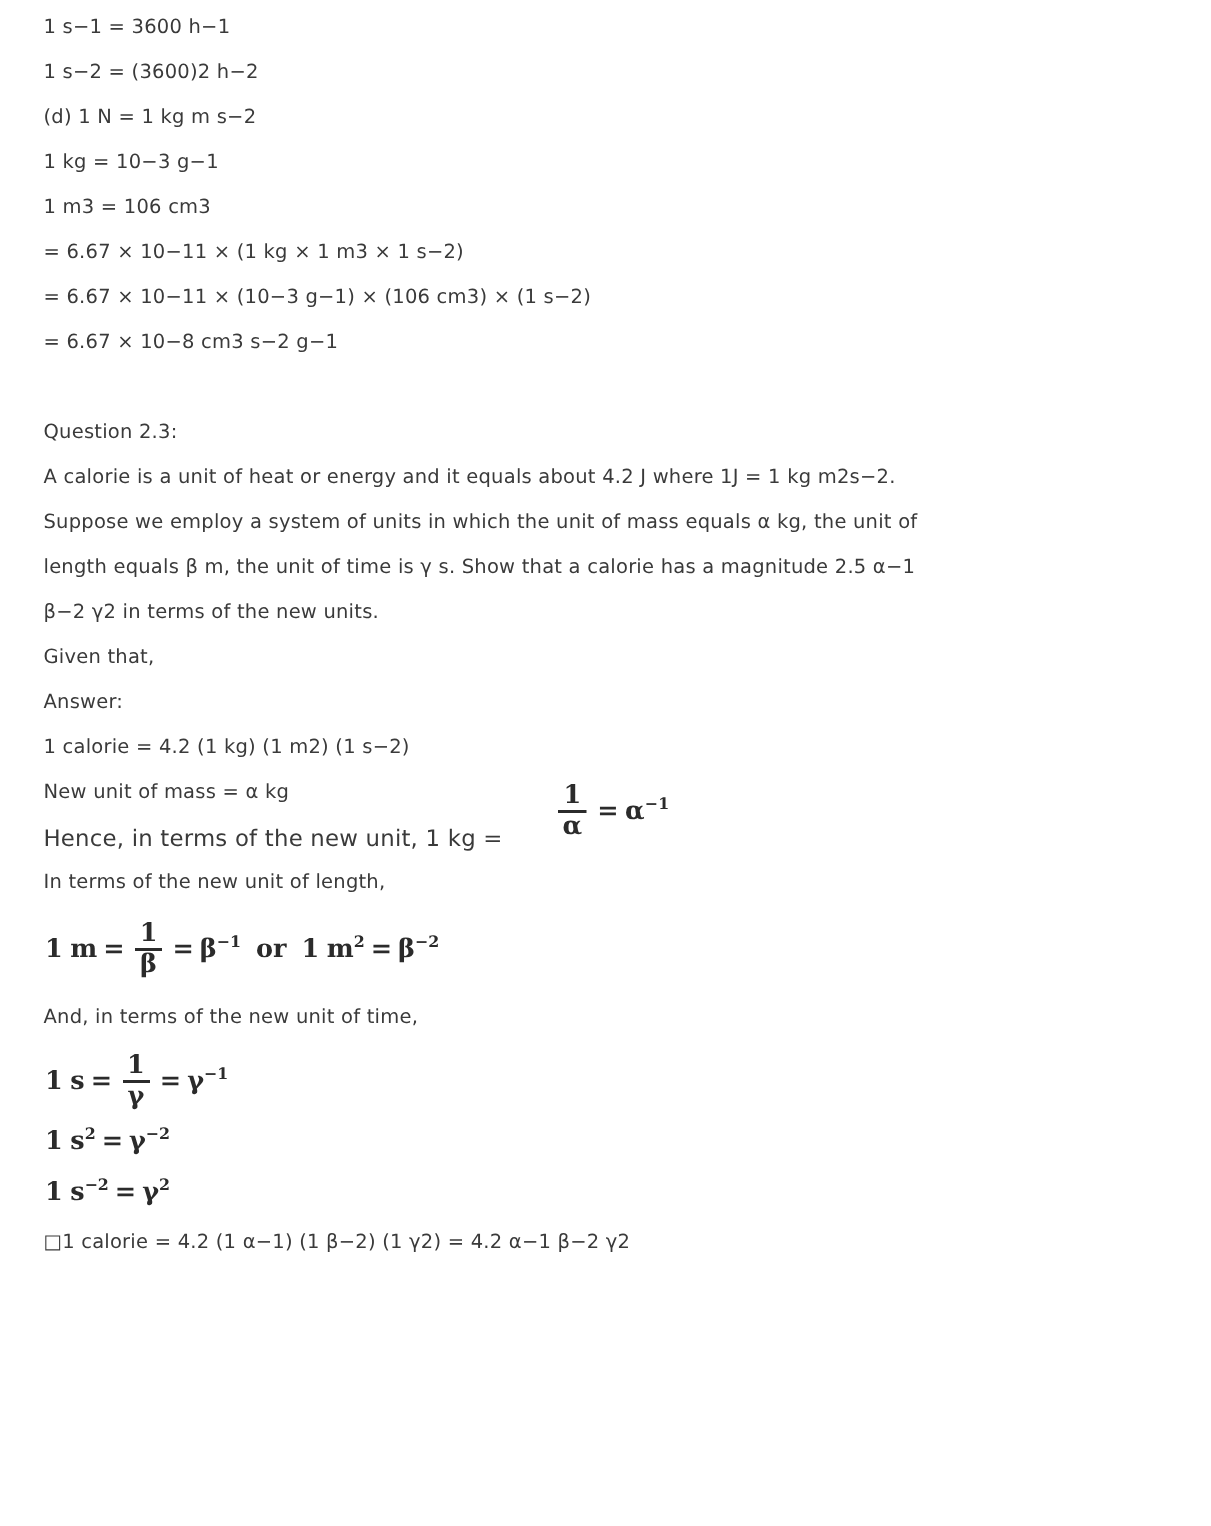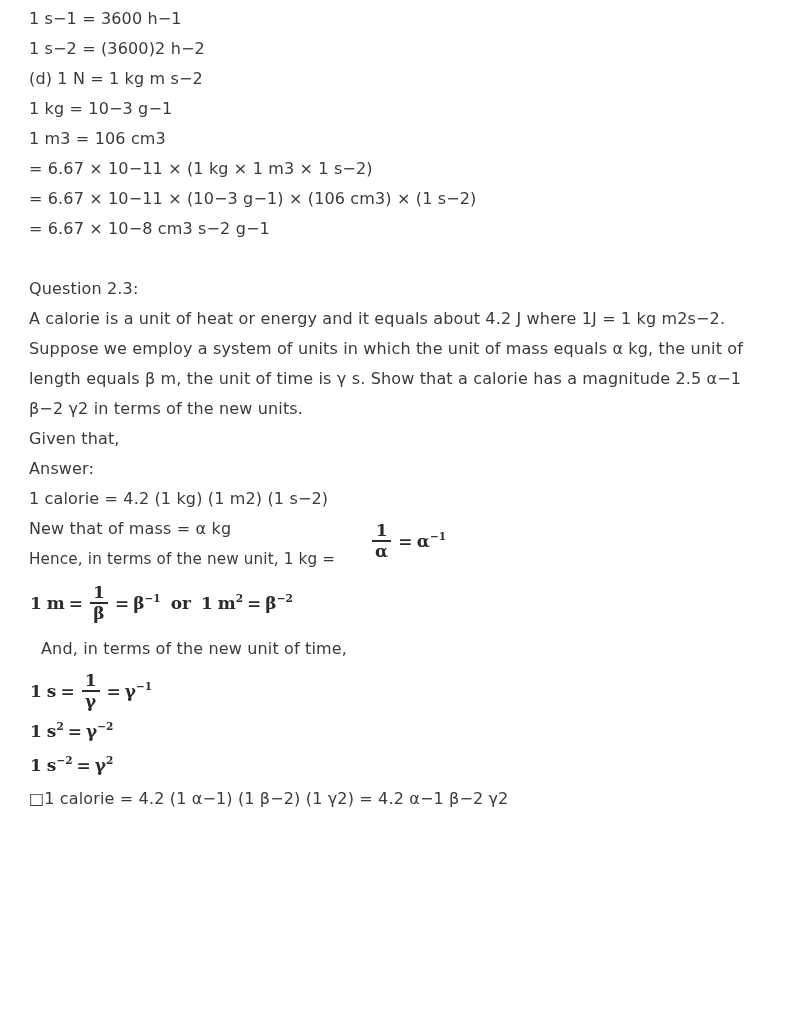--- a/index.html
+++ b/index.html
@@ -29,21 +29,21 @@
   .content {
     position: absolute;
     left: 29px;
     top: 0;
     width: 760px;
   }
 
   
   .line {
     font-family: "DejaVu Sans", sans-serif;
-    font-size: 16px;
+    font-size: 13px;
     line-height: 30px;
     color: #3a3a3a;
     white-space: pre-wrap;
     letter-spacing: 0.15px;
   }
 
   .spacer-block {
     height: 30px;
   }
 
@@ -162,36 +162,37 @@
       <div class="line">A calorie is a unit of heat or energy and it equals about 4.2 J where 1J = 1 kg m2s−2.</div>
       <div class="line">Suppose we employ a system of units in which the unit of mass equals α kg, the unit of</div>
       <div class="line">length equals β m, the unit of time is γ s. Show that a calorie has a magnitude 2.5 α−1</div>
       <div class="line">β−2 γ2 in terms of the new units.</div>
     </div>
 
     <div>
       <div class="line">Given that,</div>
       <div class="line">Answer:</div>
       <div class="line">1 calorie = 4.2 (1 kg) (1 m2) (1 s−2)</div>
-      <div class="line">New that of mass = α kg</div>
+      <div class="line">New unit of mass = α kg</div>
 
       <div class="hence-row">
         <span>Hence, in terms of the new unit, 1 kg = </span>
         <span class="mathblk hence-math">
           <span class="frac">
             <span class="num">1</span>
             <span class="bar"></span>
             <span class="den">α</span>
           </span>
           <span class="op">=</span>
           <span class="it">α</span>
             <span class="sup">−1</span>
         </span>
       </div>
 
+      <div class="line">In terms of the new unit of length,</div>
     </div>
 
     <div class="eqrow-tall indent-eq" style="margin-top:6px;">
       <span class="mathblk">
         <span class="it">1</span>
           <span class="sp"></span>
           <span class="it">m</span>
         <span class="op">=</span>
         <span class="frac">
           <span class="num">1</span>
@@ -209,21 +210,21 @@
         <span class="it">1</span>
           <span class="sp"></span>
           <span class="it">m</span>
           <span class="sup">2</span>
         <span class="op">=</span>
         <span class="it">β</span>
           <span class="sup">−2</span>
       </span>
     </div>
 
-    <div class="line" style="margin-top:8px;margin-left:12px;">And, in terms of the new unit of time,</div>
+    <div class="line" style="margin-top:8px;">And, in terms of the new unit of time,</div>
 
     <div class="eqrow-tall indent-eq" style="margin-top:4px;">
       <span class="mathblk">
         <span class="it">1</span>
           <span class="sp"></span>
           <span class="it">s</span>
         <span class="op">=</span>
         <span class="frac">
           <span class="num">1</span>
           <span class="bar"></span>

